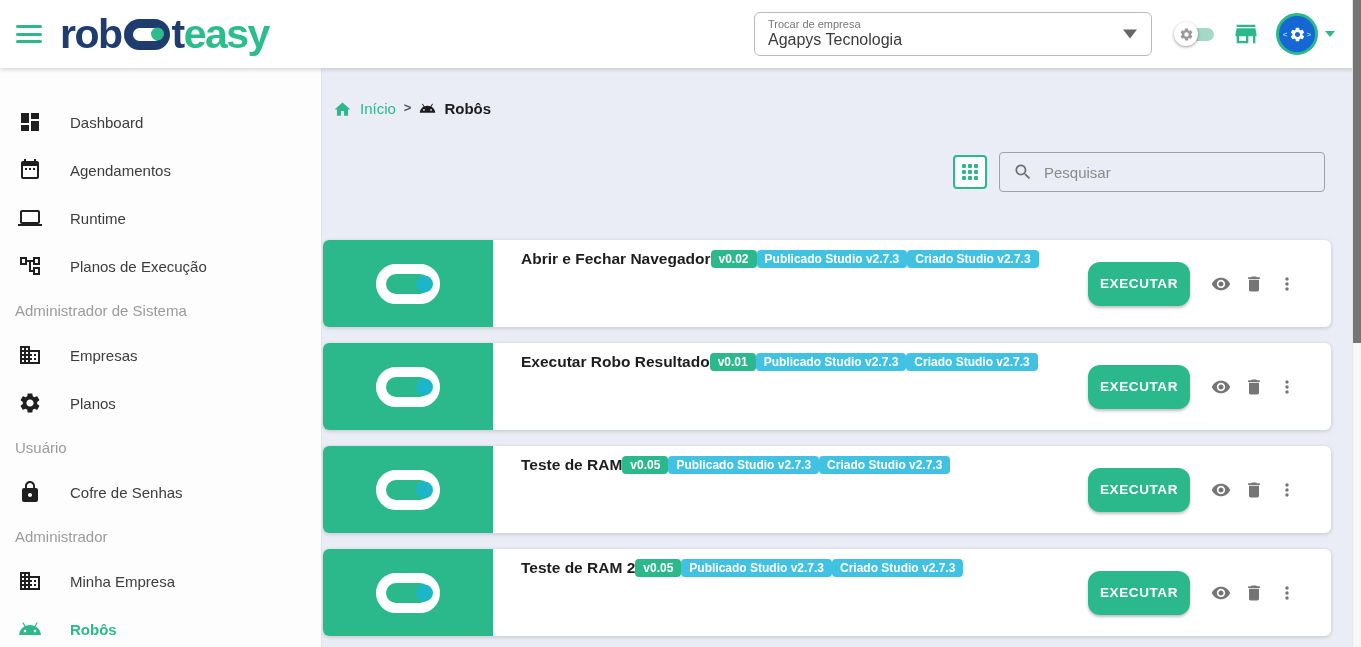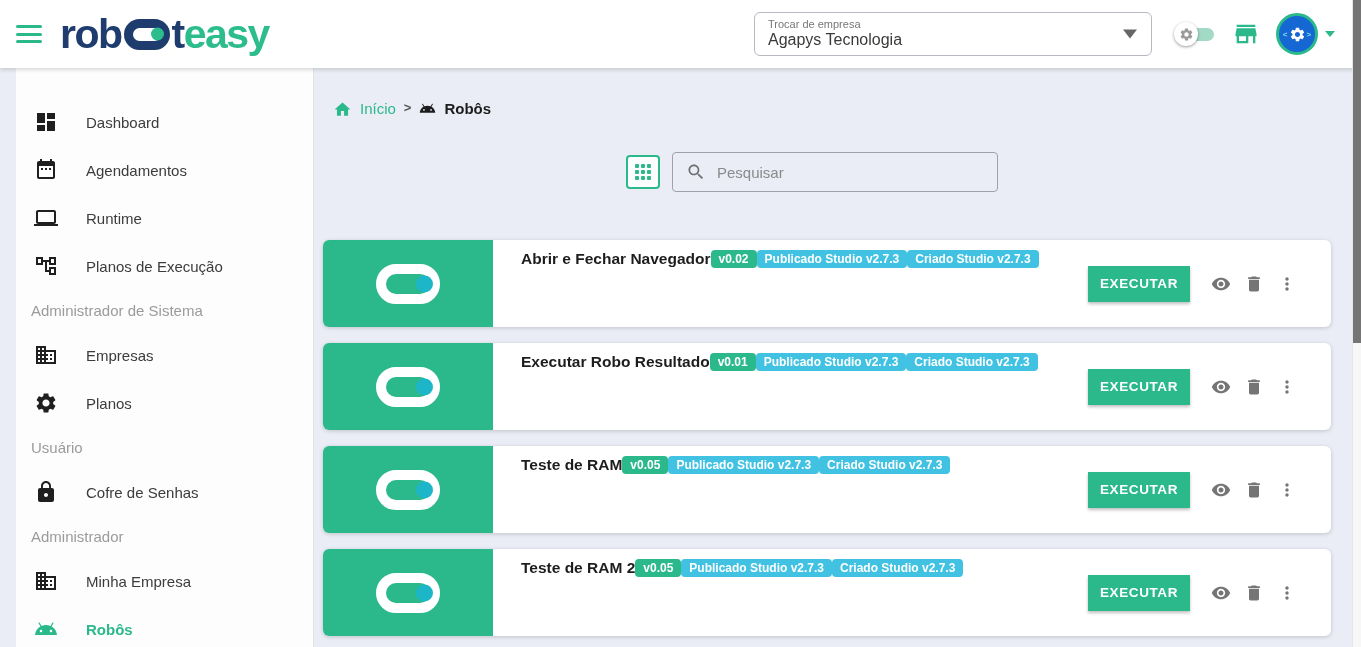--- a/index.html
+++ b/index.html
@@ -57,42 +57,42 @@
     border:3px solid var(--primary); background:var(--avatar-blue);
     display:flex; align-items:center; justify-content:center; gap:1px;
     color:#fff; cursor:pointer;
   }
   .avatar .chev { font-size:8px; font-weight:bold; color:#7fdbe8; }
   .avatar-caret { margin-left:7px; width:0; height:0; cursor:pointer;
     border-left:5px solid transparent; border-right:5px solid transparent; border-top:6px solid var(--primary); }
 
   
   .sidebar {
-    position:absolute; top:68px; left:16px; bottom:0; width:298px;
+    position:absolute; top:68px; left:0; bottom:0; width:322px;
     background:#fdfdfd; border-right:1px solid #e2e3e8; z-index:5;
     padding-top:30px; overflow:hidden;
   }
   .side-item { height:48px; display:flex; align-items:center; padding-left:18px; cursor:pointer; color:#3c3c3c; }
   .side-item .side-icon { width:24px; height:24px; color:#1f1f1f; flex:none; }
   .side-item .side-label { margin-left:28px; font-size:15px; }
   .side-item.active { color:var(--primary); }
   .side-item.active .side-icon { color:var(--primary); }
   .side-item.active .side-label { font-weight:bold; }
   .side-section { height:41px; display:flex; align-items:center; padding-left:15px; font-size:15px; color:#9b9b9b; }
 
   
   .main { position:absolute; top:68px; left:299px; right:0; bottom:0; }
   .breadcrumb { display:flex; align-items:flex-start; gap:8px; margin:32px 0 0 34px; }
   .breadcrumb .home-ico { color:var(--primary); }
   .breadcrumb .bc-home { color:var(--primary); font-size:15px; cursor:pointer; }
   .breadcrumb .bc-sep { color:#555; font-size:13px; font-weight:bold; }
   .breadcrumb .bc-bot { color:#1c1c1c; }
   .breadcrumb .bc-current { color:#1c1c1c; font-size:15px; font-weight:bold; }
 
-  .toolbar { display:flex; justify-content:center; align-items:center; gap:12px; margin:33px 36px 0 0; }
+  .toolbar { display:flex; justify-content:flex-end; align-items:center; gap:12px; margin:33px 36px 0 0; }
   .grid-btn {
     width:34px; height:34px; border:2px solid var(--primary); border-radius:4px; background:#fdfdfe;
     display:flex; align-items:center; justify-content:center; cursor:pointer;
   }
   .grid-ico { display:grid; grid-template-columns:repeat(3,4px); grid-template-rows:repeat(3,4px); gap:2px; }
   .grid-ico i { background:var(--primary); border-radius:1px; }
   .search-wrap { position:relative; width:326px; height:40px; }
   .search-wrap .search-ico { position:absolute; left:14px; top:50%; transform:translateY(-50%); color:#6f6f6f; }
   .search-input {
     width:100%; height:100%; border:1px solid #9ea2ab; border-radius:4px; background:transparent;
@@ -116,21 +116,21 @@
   .card-body { padding:10px 0 0 28px; }
   .title-row { display:flex; align-items:center; }
   .card-title { font-size:15.5px; font-weight:bold; color:#1d1d1d; }
   .badge { height:18px; line-height:18px; padding:0 8px; border-radius:4px;
     color:#fff; font-size:12px; font-weight:bold; white-space:nowrap; }
   .badge-version { background:var(--primary); }
   .badge-info { background:var(--badge-blue); }
   .card-actions { position:absolute; right:34px; top:50%; transform:translateY(-50%);
     display:flex; align-items:center; gap:13px; }
   .execute-btn {
-    min-width:102px; height:36px; border:none; border-radius:0; background:var(--primary);
+    min-width:102px; height:44px; border:none; border-radius:12px; background:var(--primary);
     color:#fff; font-size:13.5px; font-weight:bold; letter-spacing:.6px; cursor:pointer;
     box-shadow:0 2px 3px rgba(0,0,0,.25); font-family:inherit; margin-right:8px;
   }
   .icon-btn { color:#757575; cursor:pointer; width:20px; height:20px; }
 
   
   .scrollbar { position:absolute; top:0; right:0; width:9px; height:647px; background:#f7f7f7; border-left:1px solid #e6e6e6; z-index:20; }
   .scrollbar .thumb-bar { position:absolute; top:0; left:0; width:100%; height:343px; background:#757575; }
 
   .hidden-defs { position:absolute; width:0; height:0; overflow:hidden; }

